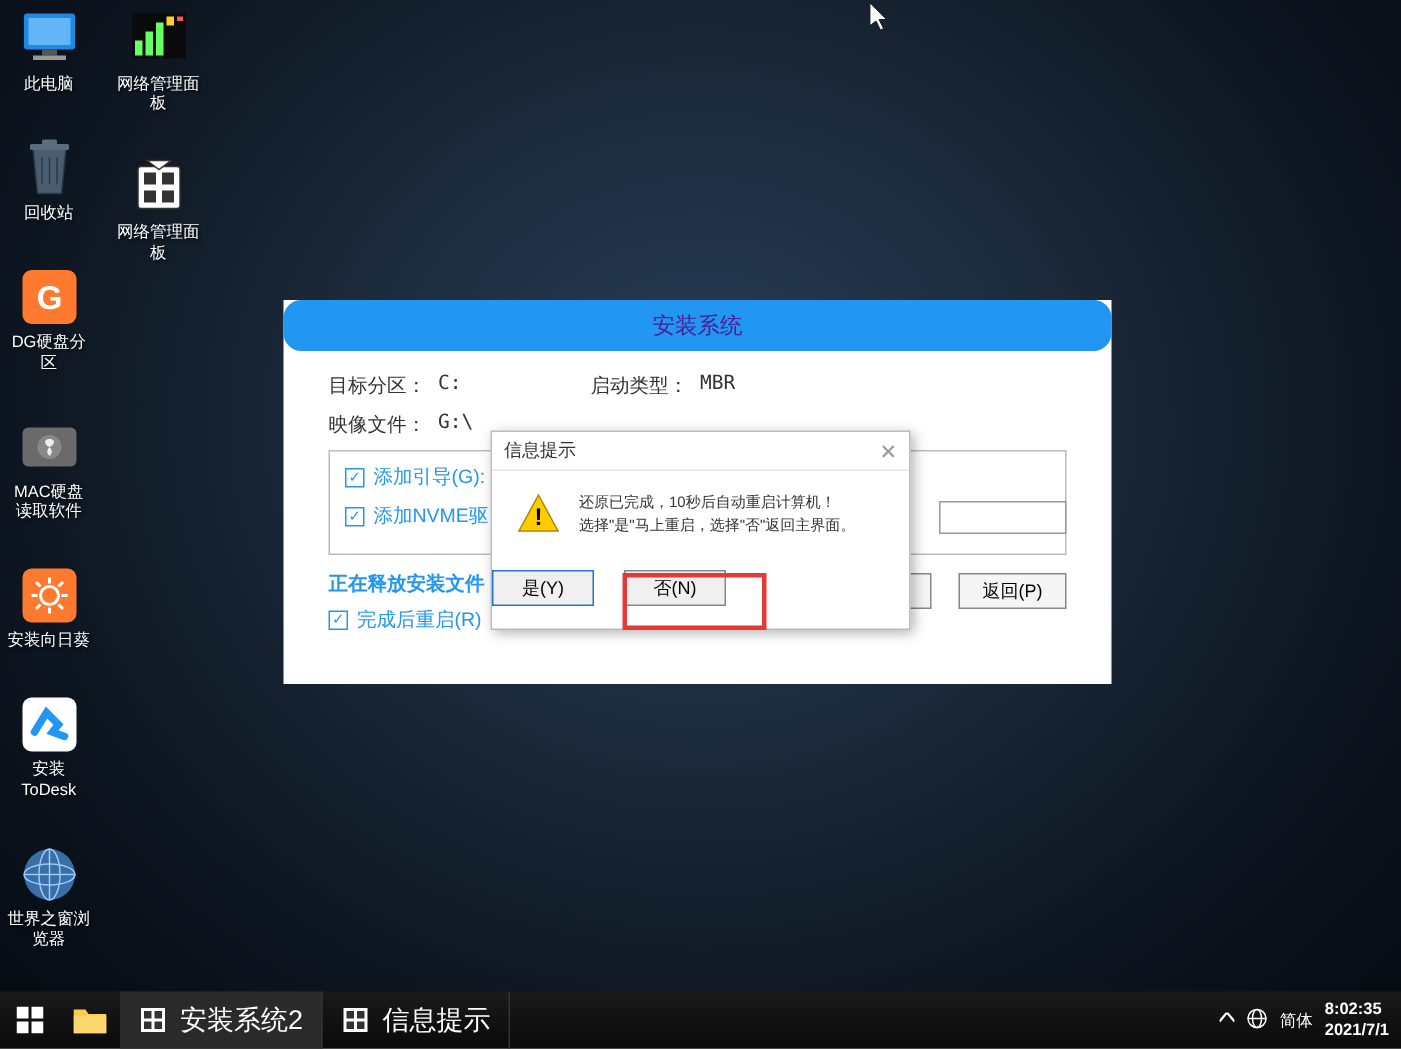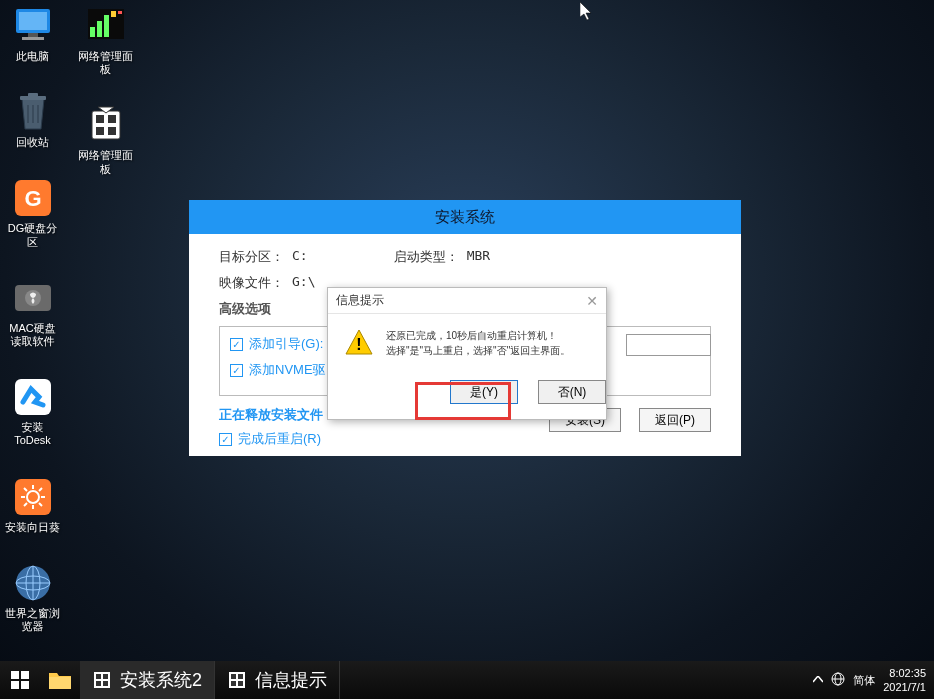--- a/index.html
+++ b/index.html
@@ -13,23 +13,24 @@
     .icon-col { display: flex; flex-direction: column; gap: 28px; }
     .desktop-icon { width: 55px; display: flex; flex-direction: column; align-items: center; cursor: pointer; }
     .desktop-icon .icon-img { width: 42px; height: 42px; display: flex; align-items: center; justify-content: center; }
     .desktop-icon .icon-label { color: #fff; font-size: 11px; text-align: center; margin-top: 3px; line-height: 1.2; text-shadow: 1px 1px 2px rgba(0,0,0,0.8); }
     
     .installer-window {
       position: absolute; top: 200px; left: 189px;
       width: 552px; height: 256px; background: #fff;
     }
     .installer-title {
-      height: 34px; background: #2196f3; color: #0f172a;
+      height: 34px; background: #2196f3; color: #4c1d95;
       display: flex; align-items: center; justify-content: center;
       font-size: 15px;
+      border-radius: 12px;
     }
     .installer-body { padding: 14px 30px; color: #333; font-size: 13px; position: relative; }
     .form-row { margin-bottom: 8px; display: flex; gap: 8px; }
     .form-label { color: #333; }
     .section-title { font-weight: bold; color: #555; margin-top: 4px; margin-bottom: 8px; }
     .options-box {
       border: 1px solid #bbb; padding: 8px 10px; height: 70px;
     }
     .checkbox-row { display: flex; align-items: center; gap: 6px; margin-bottom: 8px; color: #2196f3; }
     .checkbox-row .check { width: 13px; height: 13px; border: 1px solid #2196f3; display: inline-flex; align-items: center; justify-content: center; color: #2196f3; font-size: 10px; }
@@ -44,21 +45,21 @@
     .dialog {
       position: absolute; top: 287px; left: 327px;
       width: 280px; height: 133px; background: #fff;
       border: 1px solid #bbb; box-shadow: 2px 2px 8px rgba(0,0,0,0.3);
     }
     .dialog-title { height: 26px; padding: 4px 8px; display: flex; justify-content: space-between; align-items: center; font-size: 12px; color: #333; border-bottom: 1px solid #e5e5e5; }
     .dialog-close { color: #999; cursor: pointer; font-size: 14px; }
     .dialog-body { padding: 14px 16px; display: flex; gap: 12px; }
     .dialog-warn { width: 30px; height: 30px; }
     .dialog-text { font-size: 10px; color: #333; line-height: 1.5; }
-    .dialog-buttons { display: flex; justify-content: flex-end; gap: 20px; padding: 8px 0 12px; }
+    .dialog-buttons { display: flex; justify-content: flex-start; gap: 20px; padding: 8px 0 12px; }
     .dialog-btn { width: 68px; height: 24px; border: 1px solid #888; background: #f0f0f0; font-size: 12px; cursor: pointer; }
     .highlight-box {
       position: absolute; top: 382px; left: 415px;
       width: 96px; height: 38px; border: 3px solid #e53935;
       pointer-events: none;
     }
     
     .taskbar {
       position: absolute; bottom: 0; left: 0; width: 934px; height: 38px;
       background: linear-gradient(to bottom, #1a1a1a, #0a0a0a);
@@ -70,21 +71,21 @@
       padding: 0 12px; color: #fff; font-size: 18px; cursor: pointer;
       border-right: 1px solid #333;
     }
     .taskbar-item.active { background: #2a2a2a; }
     .taskbar-icon-btn { width: 40px; height: 38px; display: flex; align-items: center; justify-content: center; cursor: pointer; }
     .systray {
       margin-left: auto; display: flex; align-items: center;
       color: #fff; font-size: 11px; padding-right: 8px; gap: 8px;
     }
     .systray-item { cursor: pointer; }
-    .clock { text-align: right; line-height: 1.3; }
+    .clock { text-align: left; line-height: 1.3; font-weight: bold; }
     .cursor { position: absolute; top: 2px; left: 580px; color: #fff; font-size: 16px; pointer-events: none; }
   </style>
 </head>
 <body>
 
 <div class="cursor">
   <svg width="16" height="20" viewBox="0 0 16 20">
       <path d="M0,0 L0,15 L4,12 L7,18 L9,17 L6,11 L11,11 Z" fill="#fff" stroke="#000" stroke-width="0.5"></path>
     </svg>
 </div>
@@ -126,29 +127,20 @@
     </div>
     <div class="desktop-icon">
       <div class="icon-img">
           <svg width="40" height="34" viewBox="0 0 40 34">
             <rect x="2" y="4" width="36" height="26" rx="4" fill="#6a6a6a"></rect>
             <circle cx="20" cy="17" r="8" fill="#888"></circle>
             <path d="M17,13 q3,-3 6,0 q0,3 -3,4 q-3,-1 -3,-4 M20,17 q-3,3 0,6 q3,-3 0,-6" fill="#eee"></path>
           </svg>
         </div>
       <span class="icon-label">MAC硬盘读取软件</span>
-    </div>
-    <div class="desktop-icon">
-      <div class="icon-img">
-          <svg width="40" height="40" viewBox="0 0 40 40">
-            <rect x="2" y="2" width="36" height="36" rx="6" fill="#fff"></rect>
-            <path d="M10,25 L18,12 L26,20 L22,25 L30,28" stroke="#2196f3" stroke-width="5" fill="none" stroke-linecap="round"></path>
-          </svg>
-        </div>
-      <span class="icon-label">安装ToDesk</span>
     </div>
     <div class="desktop-icon">
       <div class="icon-img">
           <svg width="40" height="40" viewBox="0 0 40 40">
             <rect x="2" y="2" width="36" height="36" rx="6" fill="#ff7a2e"></rect>
             <circle cx="20" cy="20" r="6" fill="none" stroke="#fff" stroke-width="2"></circle>
             <g stroke="#fff" stroke-width="2">
               <line x1="20" y1="8" x2="20" y2="12"></line>
               <line x1="20" y1="28" x2="20" y2="32"></line>
               <line x1="8" y1="20" x2="12" y2="20"></line>
@@ -158,20 +150,29 @@
               <line x1="11" y1="29" x2="14" y2="26"></line>
               <line x1="26" y1="14" x2="29" y2="11"></line>
             </g>
           </svg>
         </div>
       <span class="icon-label">安装向日葵</span>
     </div>
     <div class="desktop-icon">
       <div class="icon-img">
           <svg width="40" height="40" viewBox="0 0 40 40">
+            <rect x="2" y="2" width="36" height="36" rx="6" fill="#fff"></rect>
+            <path d="M10,25 L18,12 L26,20 L22,25 L30,28" stroke="#2196f3" stroke-width="5" fill="none" stroke-linecap="round"></path>
+          </svg>
+        </div>
+      <span class="icon-label">安装ToDesk</span>
+    </div>
+    <div class="desktop-icon">
+      <div class="icon-img">
+          <svg width="40" height="40" viewBox="0 0 40 40">
             <circle cx="20" cy="20" r="17" fill="#3a6ea5"></circle>
             <ellipse cx="20" cy="20" rx="17" ry="7" fill="none" stroke="#9cf" stroke-width="1"></ellipse>
             <ellipse cx="20" cy="20" rx="7" ry="17" fill="none" stroke="#9cf" stroke-width="1"></ellipse>
             <line x1="3" y1="20" x2="37" y2="20" stroke="#9cf"></line>
             <line x1="20" y1="3" x2="20" y2="37" stroke="#9cf"></line>
           </svg>
         </div>
       <span class="icon-label">世界之窗浏览器</span>
     </div>
   </div>
@@ -212,21 +213,20 @@
       <span class="form-label">目标分区：</span>
       <span style="font-family:monospace">C:</span>
       <span style="width:70px"></span>
       <span class="form-label">启动类型：</span>
       <span style="font-family:monospace">MBR</span>
     </div>
     <div class="form-row">
       <span class="form-label">映像文件：</span>
       <span style="font-family:monospace">G:\</span>
     </div>
-    <div class="section-title">高级选项</div>
     <div class="options-box">
       <div class="checkbox-row">
         <span class="check">✓</span>
           <span>添加引导(G):</span>
       </div>
       <div class="checkbox-row">
         <span class="check">✓</span>
           <span>添加NVME驱</span>
       </div>
     </div>

